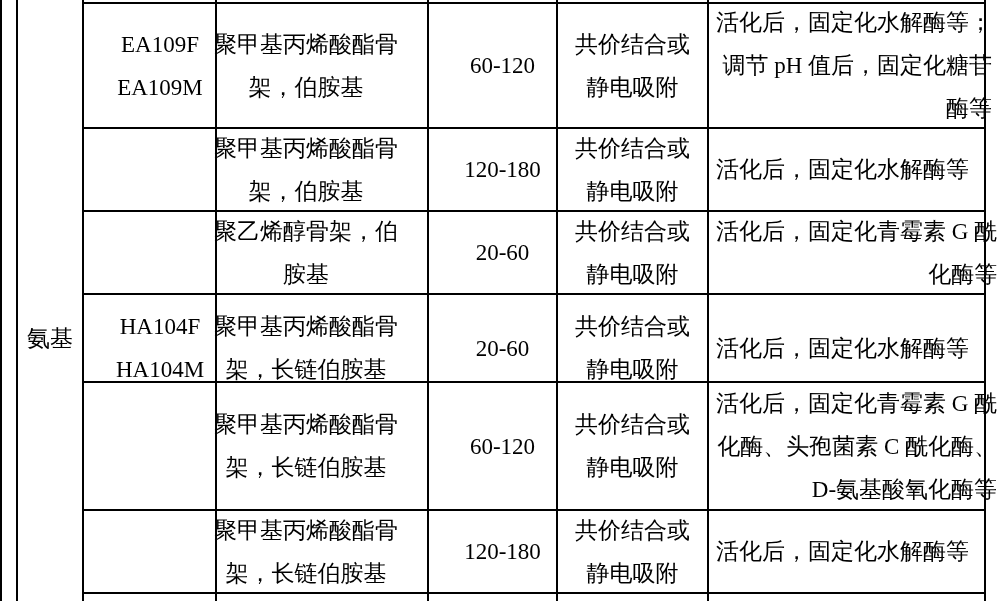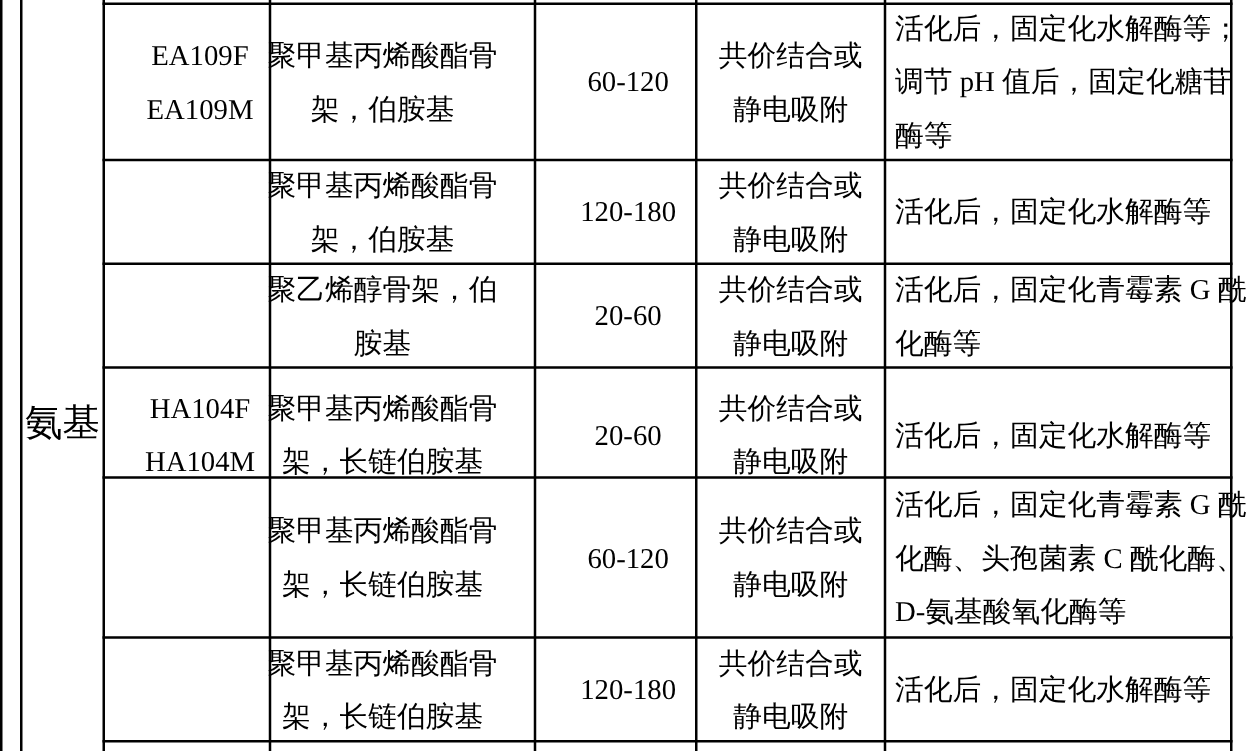--- a/index.html
+++ b/index.html
@@ -17,26 +17,26 @@
   .cell{
     position:absolute;top:0;height:100%;
     display:flex;align-items:center;justify-content:center;
     white-space:pre;text-align:center;
     font-size:23px;line-height:43px;
   }
   .c-code{left:84px;width:152px;}
   .c-backbone{left:217px;width:178px;}
   .c-size{left:429px;width:147px;}
   .c-binding{left:558px;width:149px;}
-  .c-app{left:709px;width:275px;justify-content:flex-start;text-align:left;
+  .c-app{left:709px;width:275px;justify-content:flex-start;text-align:right;
          padding-left:7px;box-sizing:border-box;}
   .group-cell{
     position:absolute;left:18px;top:295px;width:64px;height:86px;
     display:flex;align-items:center;justify-content:center;
-    font-size:30px;line-height:43px;white-space:pre;
+    font-size:23px;line-height:43px;white-space:pre;
   }
 </style>
 </head>
 <body>
 
 <div class="canvas">
 
   <div class="vl" style="left:0px"></div>
   <div class="vl" style="left:16px"></div>
   <div class="vl" style="left:82px"></div>

